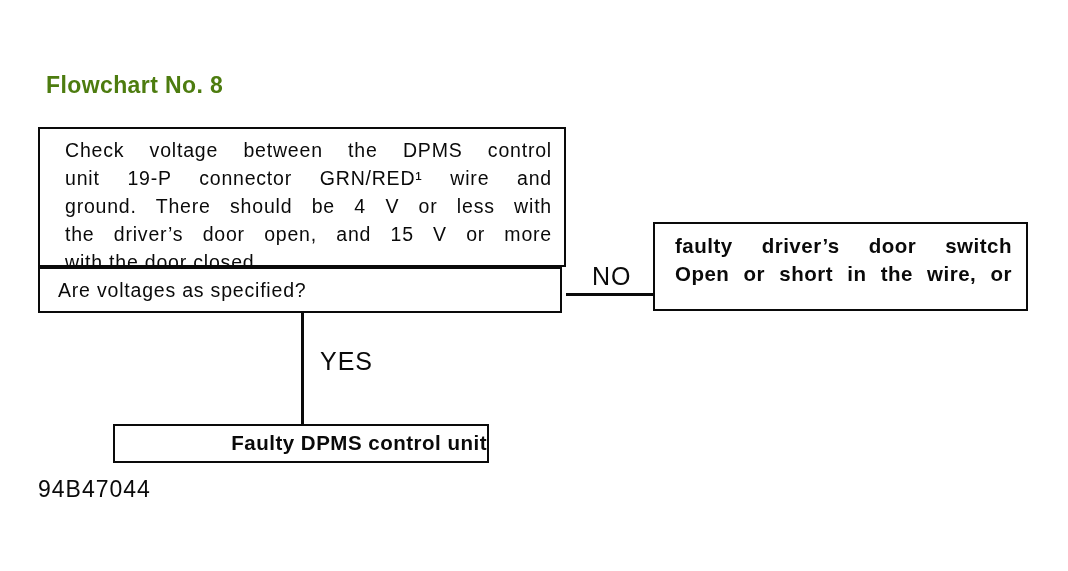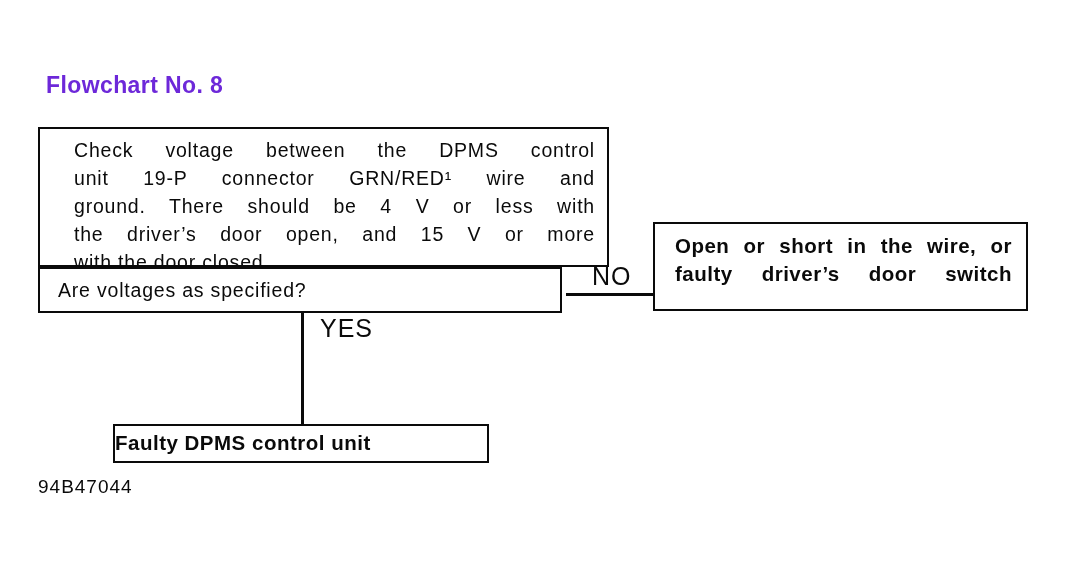--- a/index.html
+++ b/index.html
@@ -13,33 +13,33 @@
     color: #0a0a0a;
     overflow: hidden;
   }
   .page-title {
     position: absolute;
     left: 46px;
     top: 72px;
     font-size: 23px;
     font-weight: 700;
     letter-spacing: 0.4px;
-    color: #6d28d9;
+    color: #4d7c0f;
   }
   .box {
     position: absolute;
     border: 2px solid #0a0a0a;
     background: #ffffff;
   }
   .check-box {
     left: 38px;
     top: 127px;
-    width: 571px;
+    width: 528px;
     height: 140px;
-    padding: 7px 12px 0 34px;
+    padding: 7px 12px 0 25px;
   }
   .check-line {
     font-size: 19.5px;
     line-height: 28px;
     letter-spacing: 0.8px;
     white-space: nowrap;
     text-align: justify;
     text-align-last: justify;
   }
   .check-line.last {
@@ -71,21 +71,21 @@
   }
   .no-line { left: 566px; top: 293px; width: 89px; }
   .yes-line { left: 301px; top: 313px; height: 111px; }
   .branch-label {
     position: absolute;
     font-size: 25px;
     letter-spacing: 1px;
     color: #0a0a0a;
   }
   .no-label { left: 592px; top: 262px; }
-  .yes-label { left: 320px; top: 314px; }
+  .yes-label { left: 320px; top: 347px; }
   .no-result-box {
     left: 653px;
     top: 222px;
     width: 375px;
     height: 89px;
     padding: 8px 14px 0 20px;
   }
   .no-result-line {
     font-size: 20.5px;
     font-weight: 700;
@@ -93,33 +93,33 @@
     letter-spacing: 0.5px;
     white-space: nowrap;
     text-align: justify;
     text-align-last: justify;
   }
   .yes-result-box {
     left: 113px;
     top: 424px;
     width: 376px;
     height: 39px;
-    text-align: left;
+    text-align: right;
   }
   .yes-result-text {
     font-size: 20.5px;
     font-weight: 700;
     line-height: 34px;
     letter-spacing: 0.5px;
   }
   .figure-code {
     position: absolute;
     left: 38px;
     top: 476px;
-    font-size: 19px;
+    font-size: 23px;
     letter-spacing: 1px;
     color: #0a0a0a;
   }
 </style>
 </head>
 <body>
 
 <div class="canvas">
 
   <div class="page-title">Flowchart No. 8</div>
@@ -133,22 +133,22 @@
   </div>
 
   <div class="box question-box">
     <div class="question-text">Are voltages as specified?</div>
   </div>
 
   <div class="hline no-line"></div>
   <div class="branch-label no-label">NO</div>
 
   <div class="box no-result-box">
+    <div class="no-result-line">faulty driver’s door switch</div>
     <div class="no-result-line">Open or short in the wire, or</div>
-    <div class="no-result-line">faulty driver’s door switch</div>
   </div>
 
   <div class="vline yes-line"></div>
   <div class="branch-label yes-label">YES</div>
 
   <div class="box yes-result-box">
     <div class="yes-result-text">Faulty DPMS control unit</div>
   </div>
 
   <div class="figure-code">94B47044</div>

